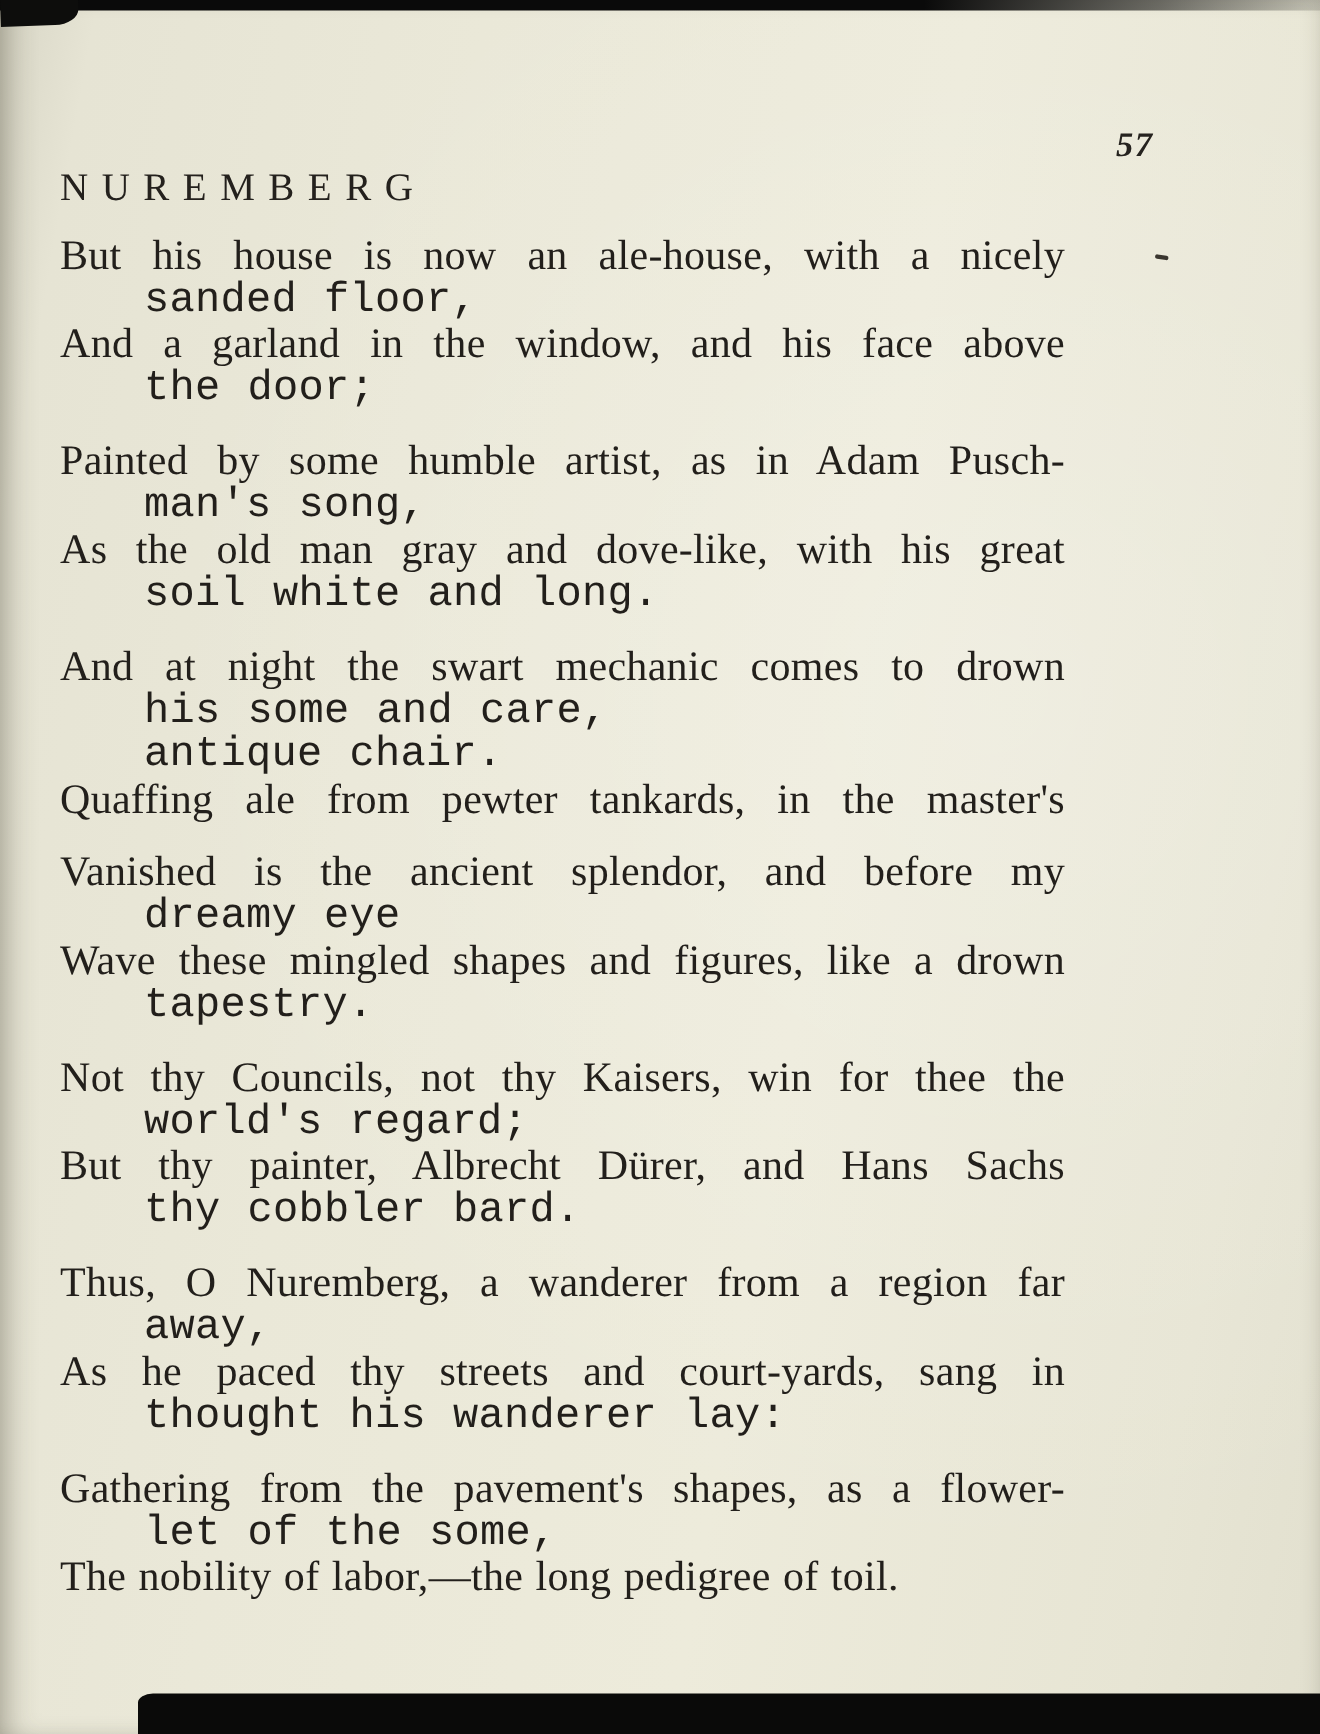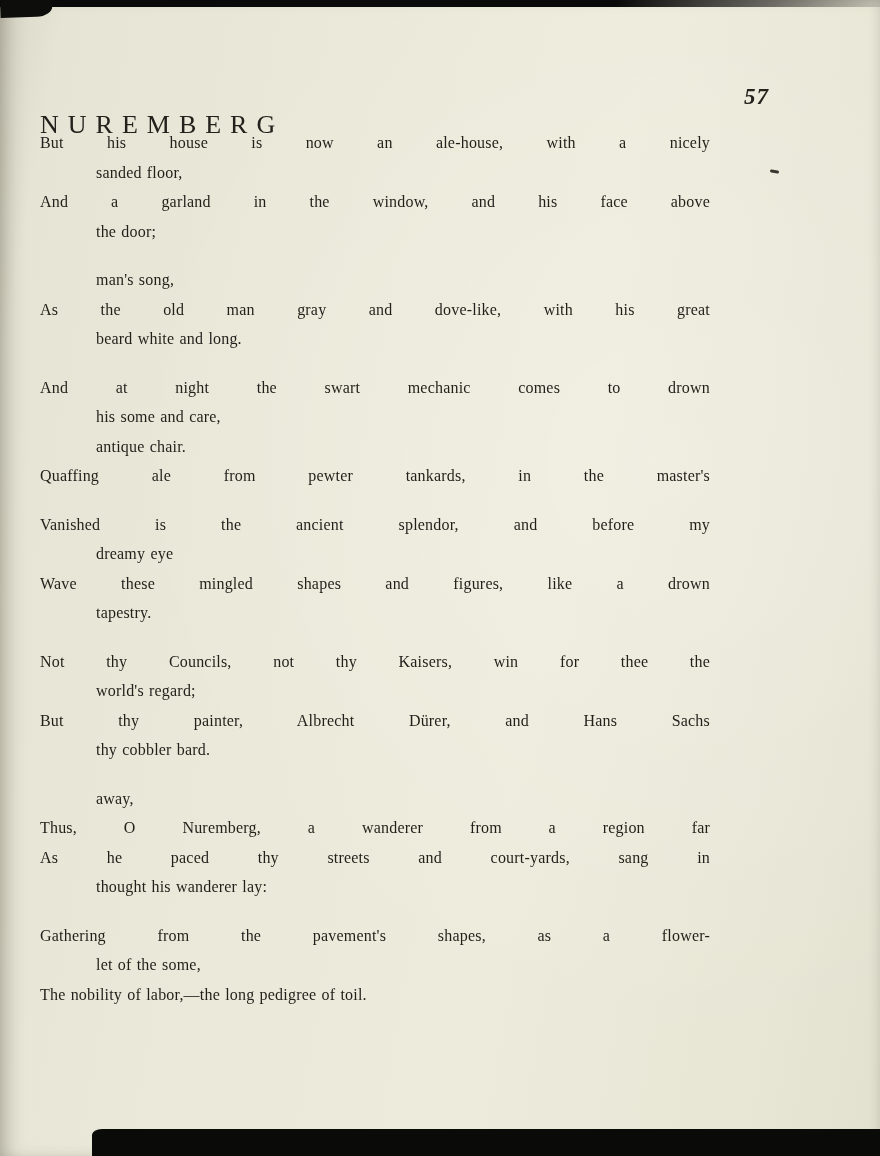--- a/index.html
+++ b/index.html
@@ -64,35 +64,35 @@
     left: 744px; top: 84px;
     font-size: 23px;
     font-weight: bold;
     color: #26231f;
     letter-spacing: 1px;
     font-style: italic;
   }
   
   .poem {
     position: absolute;
-    left: 40px; top: 128px;
+    left: 40px; top: 156px;
     width: 670px;
     color: #221f1b;
-    font-size: 16px;
+    font-size: 28px;
   }
   .stanza { margin: 0 0 19px 0; }
   .seg {
     line-height: 29.5px;
     text-align: justify;
     letter-spacing: 0.2px;
     word-spacing: 1px;
   }
   .seg.first { text-align-last: justify; }
   .seg.first.end { text-align-last: left; }
-  .seg.cont { padding-left: 56px; text-align-last: left; }
+  .seg.cont { padding-left: 56px; text-align-last: left; font-family: Liberation Mono, monospace; }
   
   .artifact {
     position: absolute;
     left: 770px; top: 170px;
     width: 9px; height: 3px;
     background: #3a362f;
     border-radius: 2px;
     transform: rotate(8deg);
   }
 </style>
@@ -117,25 +117,26 @@
           <div class="seg cont">sanded floor,</div>
         </div>
         <div class="vline">
           <div class="seg first">And a garland in the window, and his face above</div>
           <div class="seg cont">the door;</div>
         </div>
       </div>
 
       <div class="stanza">
         <div class="vline">
+          <div class="seg first">Painted by some humble artist, as in Adam Pusch-</div>
           <div class="seg cont">man's song,</div>
         </div>
         <div class="vline">
           <div class="seg first">As the old man gray and dove-like, with his great</div>
-          <div class="seg cont">beard white and long.</div>
+          <div class="seg cont">soil white and long.</div>
         </div>
       </div>
 
       <div class="stanza">
         <div class="vline">
           <div class="seg first">And at night the swart mechanic comes to drown</div>
           <div class="seg cont">his some and care,</div>
         </div>
         <div class="vline">
           <div class="seg cont">antique chair.</div>
@@ -160,22 +161,22 @@
           <div class="seg cont">world's regard;</div>
         </div>
         <div class="vline">
           <div class="seg first">But thy painter, Albrecht Dürer, and Hans Sachs</div>
           <div class="seg cont">thy cobbler bard.</div>
         </div>
       </div>
 
       <div class="stanza">
         <div class="vline">
+          <div class="seg first">Thus, O Nuremberg, a wanderer from a region far</div>
           <div class="seg cont">away,</div>
-          <div class="seg first">Thus, O Nuremberg, a wanderer from a region far</div>
         </div>
         <div class="vline">
           <div class="seg first">As he paced thy streets and court-yards, sang in</div>
           <div class="seg cont">thought his wanderer lay:</div>
         </div>
       </div>
 
       <div class="stanza">
         <div class="vline">
           <div class="seg first">Gathering from the pavement's shapes, as a flower-</div>

